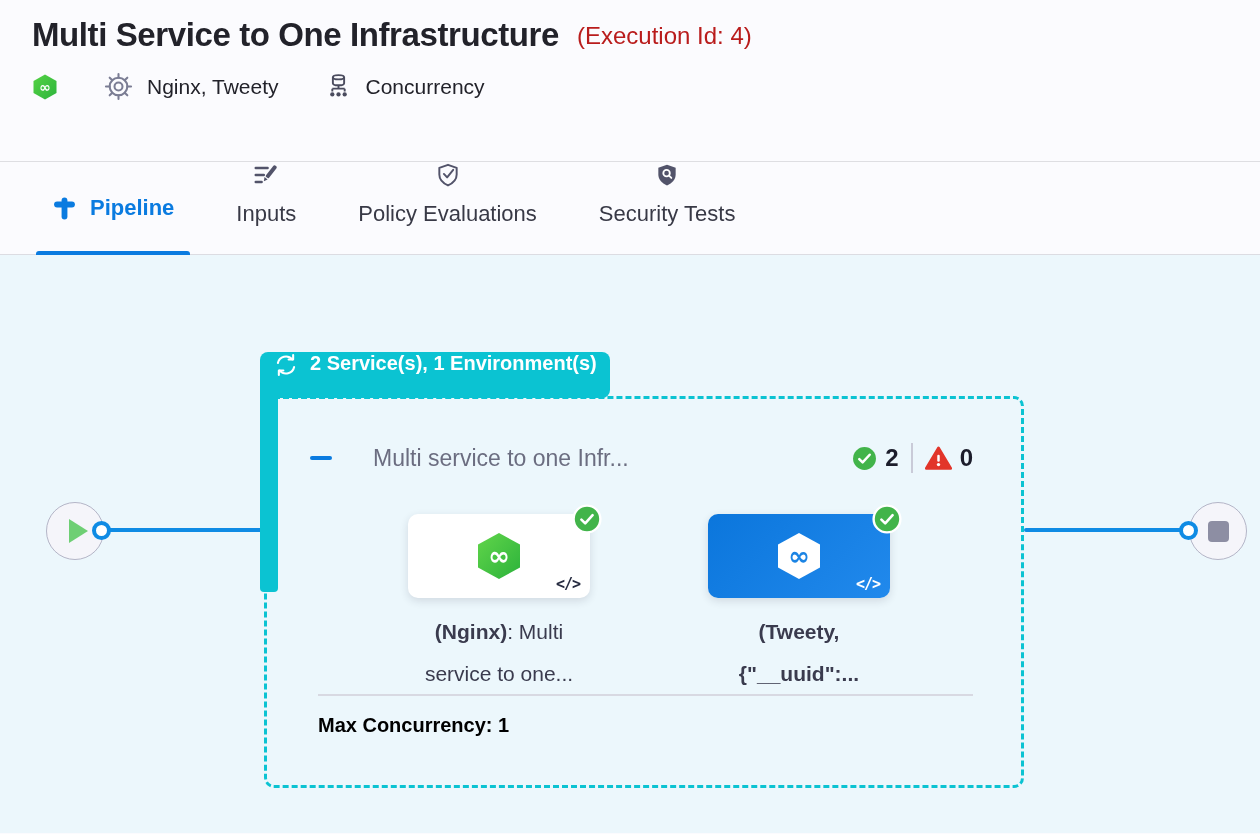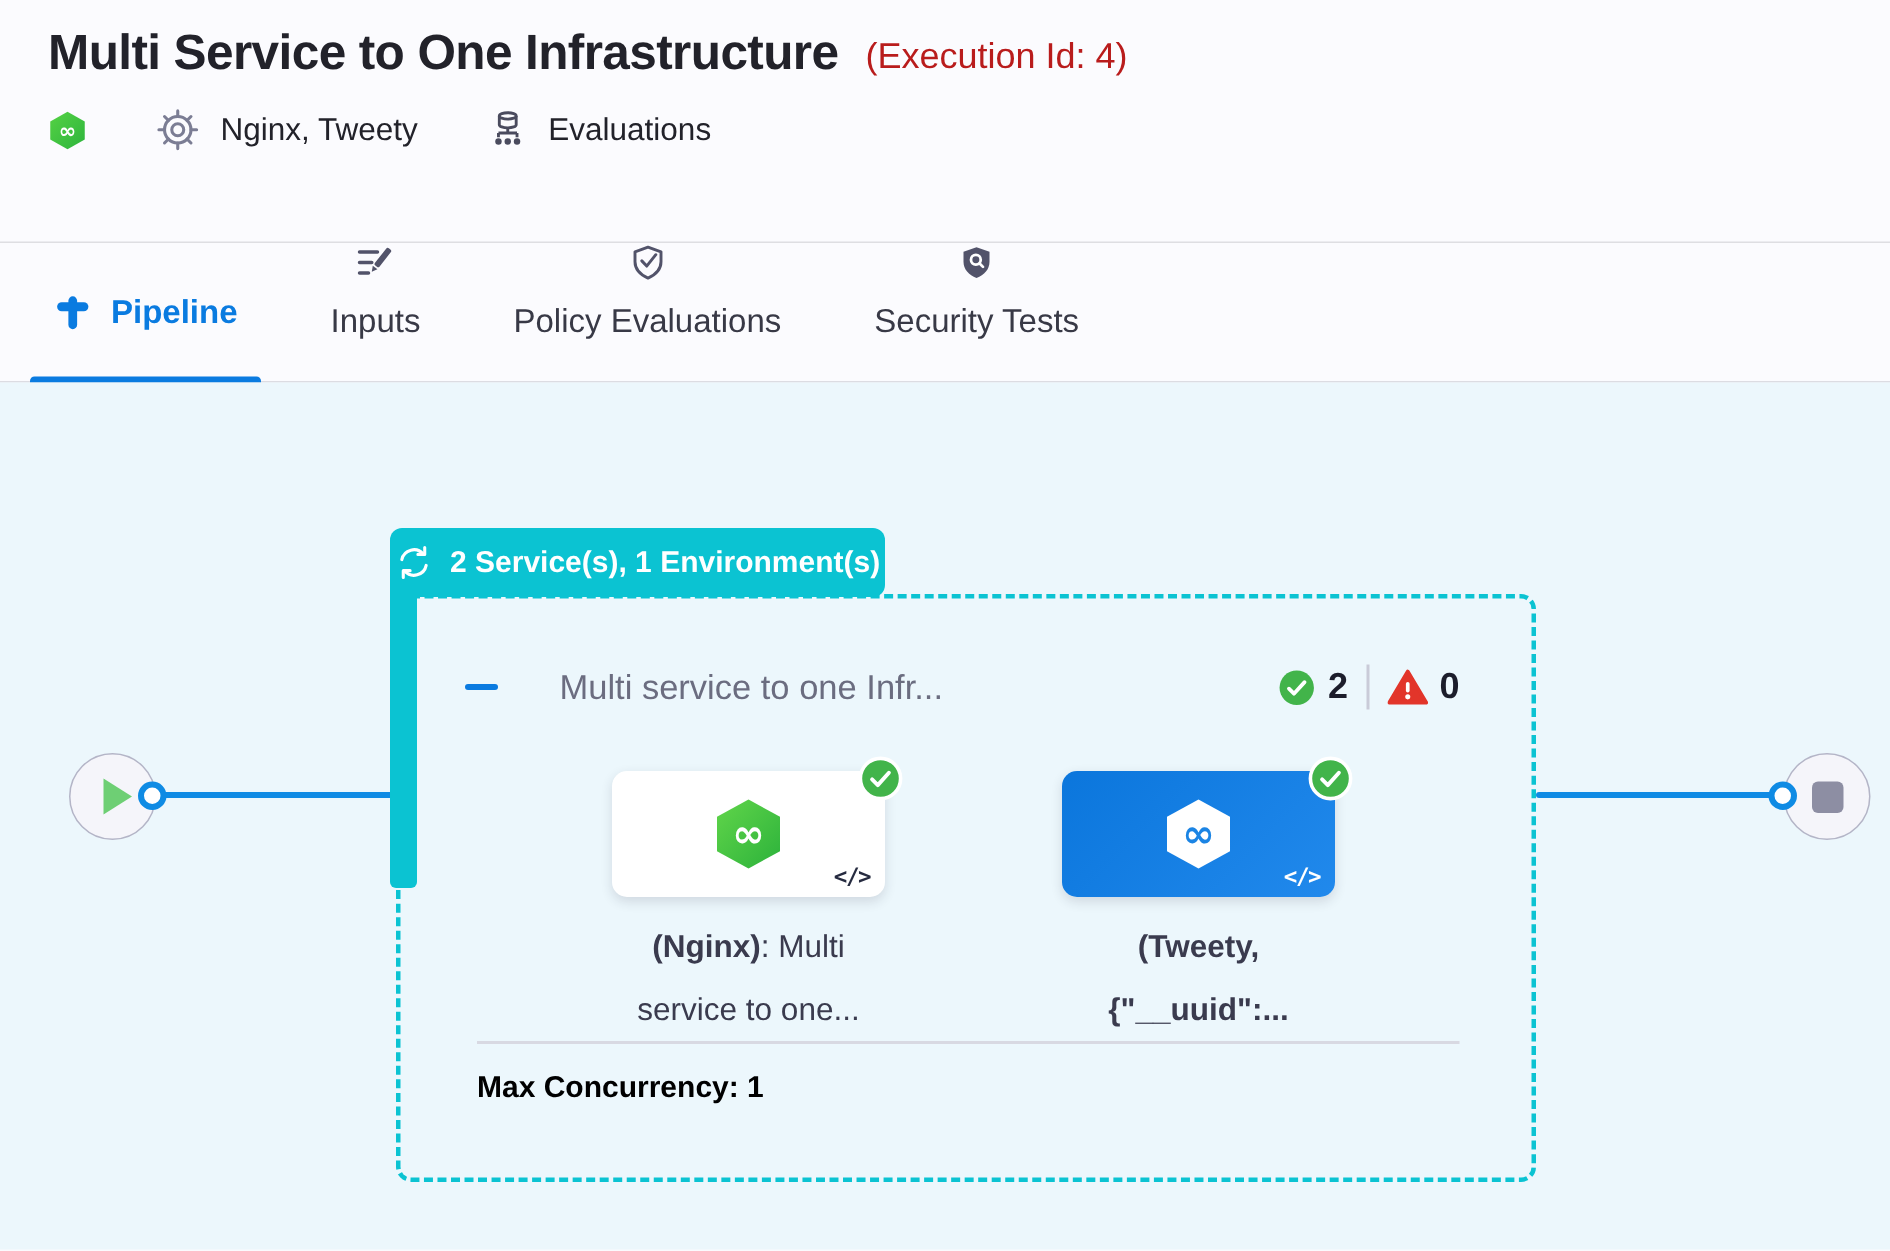--- a/index.html
+++ b/index.html
@@ -1,31 +1,31 @@
 <!DOCTYPE html>
 <html><head>
 <meta charset="utf-8">
 <style>
   * { margin:0; padding:0; box-sizing:border-box; }
   html,body { width:1260px; height:834px; overflow:hidden;
     font-family:"Liberation Sans","DejaVu Sans",sans-serif; background:#fbfbfe; }
 
   
   .header { height:162px; background:#fbfbfe; border-bottom:1px solid #dedee2; padding:16px 32px 0; }
-  .title-row { display:flex; align-items:center; gap:18px; }
+  .title-row { display:flex; align-items:flex-start; gap:18px; }
   .page-title { font-size:33px; font-weight:700; color:#22222a; letter-spacing:-0.4px; }
   .exec-id { font-size:24px; color:#b91c1c; padding-top:6px; white-space:nowrap; }
   .meta-row { margin-top:18px; display:flex; align-items:center; gap:14px; }
   .meta-text { font-size:21px; color:#22222a; }
   .meta-gap { width:18px; }
   .icon { display:inline-flex; align-items:center; justify-content:center; }
 
   
   .tabbar { height:93px; background:#fbfbfe; border-bottom:1px solid #dcdce2;
-    display:flex; align-items:center; padding-left:20px; }
+    display:flex; align-items:center; padding-left:36px; }
   .tab { position:relative; height:100%; display:flex; align-items:center; gap:13px;
     padding:0 16px; font-size:22px; font-weight:500; color:#383946; cursor:pointer; }
   .tab + .tab { margin-left:30px;flex-direction:column; }
   .tab.active { color:#0a7be0; font-weight:700; }
   .tab.active::after { content:""; position:absolute; left:0; right:0; bottom:-1px;
     height:4px; background:#0a7be0; border-radius:3px 3px 0 0; }
 
   
   .canvas { position:relative; height:578px; background:#ecf7fc; }
 
@@ -43,21 +43,21 @@
   .ring { position:absolute; width:19px; height:19px; border-radius:50%;
     background:#fff; border:4.5px solid #0f8be4; top:266px; }
   .ring.r1 { left:92px; }
   .ring.r2 { left:1179px; }
 
   .dashed-box { position:absolute; left:264px; top:141px; width:760px; height:392px;
     border:3px dashed #0bc3d2; border-radius:10px; }
   .teal-bar { position:absolute; left:260px; top:141px; width:18px; height:196px;
     background:#0bc3d2; border-radius:0 0 4px 4px; }
   .group-badge { position:absolute; left:260px; top:97px; height:46px;
-    display:flex; align-items:center; gap:11px; padding:0 3px;
+    display:flex; align-items:flex-start; gap:11px; padding:0 13px;
     background:#0bc3d2; border-radius:8px 8px 8px 0; color:#fff;
     font-size:20px; font-weight:600; cursor:pointer; }
 
   .stage-header { position:absolute; left:310px; top:186px; width:663px; height:34px;
     display:flex; align-items:center; }
   .collapse { width:22px; height:4px; background:#0a7be0; border-radius:2px;
     margin-right:25px; cursor:pointer; flex:none; }
   .stage-title { font-size:23px; color:#6b6d80; flex:1; white-space:nowrap;margin-left:16px; }
   .counts { display:flex; align-items:center; font-size:24px; font-weight:600; color:#1c1d2b; }
   .counts .num { margin-left:8px; }
@@ -121,21 +121,21 @@
       <span class="icon">
         <svg width="27" height="27" viewBox="0 0 24 24" fill="none" stroke="#4a4b5e" stroke-width="1.7">
           <ellipse cx="12" cy="3.8" rx="5" ry="1.9"></ellipse>
           <path d="M7 3.8v5.2 M17 3.8v5.2 M7 9a5 1.9 0 0 0 10 0"></path>
           <path d="M12 10.9v3 M6.5 13.9h11 M6.5 13.9v2.6 M17.5 13.9v2.6"></path>
           <circle cx="6.5" cy="19" r="1.9" fill="#4a4b5e" stroke="none"></circle>
           <circle cx="12" cy="19" r="1.9" fill="#4a4b5e" stroke="none"></circle>
           <circle cx="17.5" cy="19" r="1.9" fill="#4a4b5e" stroke="none"></circle>
         </svg>
       </span>
-      <span class="meta-text">Evaluations</span>
+      <span class="meta-text">Concurrency</span>
     </div>
   </div>
 
   <div class="tabbar">
     <div class="tab active">
       <span class="icon">
         <svg width="25" height="25" viewBox="0 0 24 24" fill="#0a7be0">
           <rect x="9.2" y="1.5" width="5.6" height="21" rx="2.8"></rect>
           <rect x="2" y="5.3" width="20" height="5.8" rx="2.9"></rect>
         </svg>

